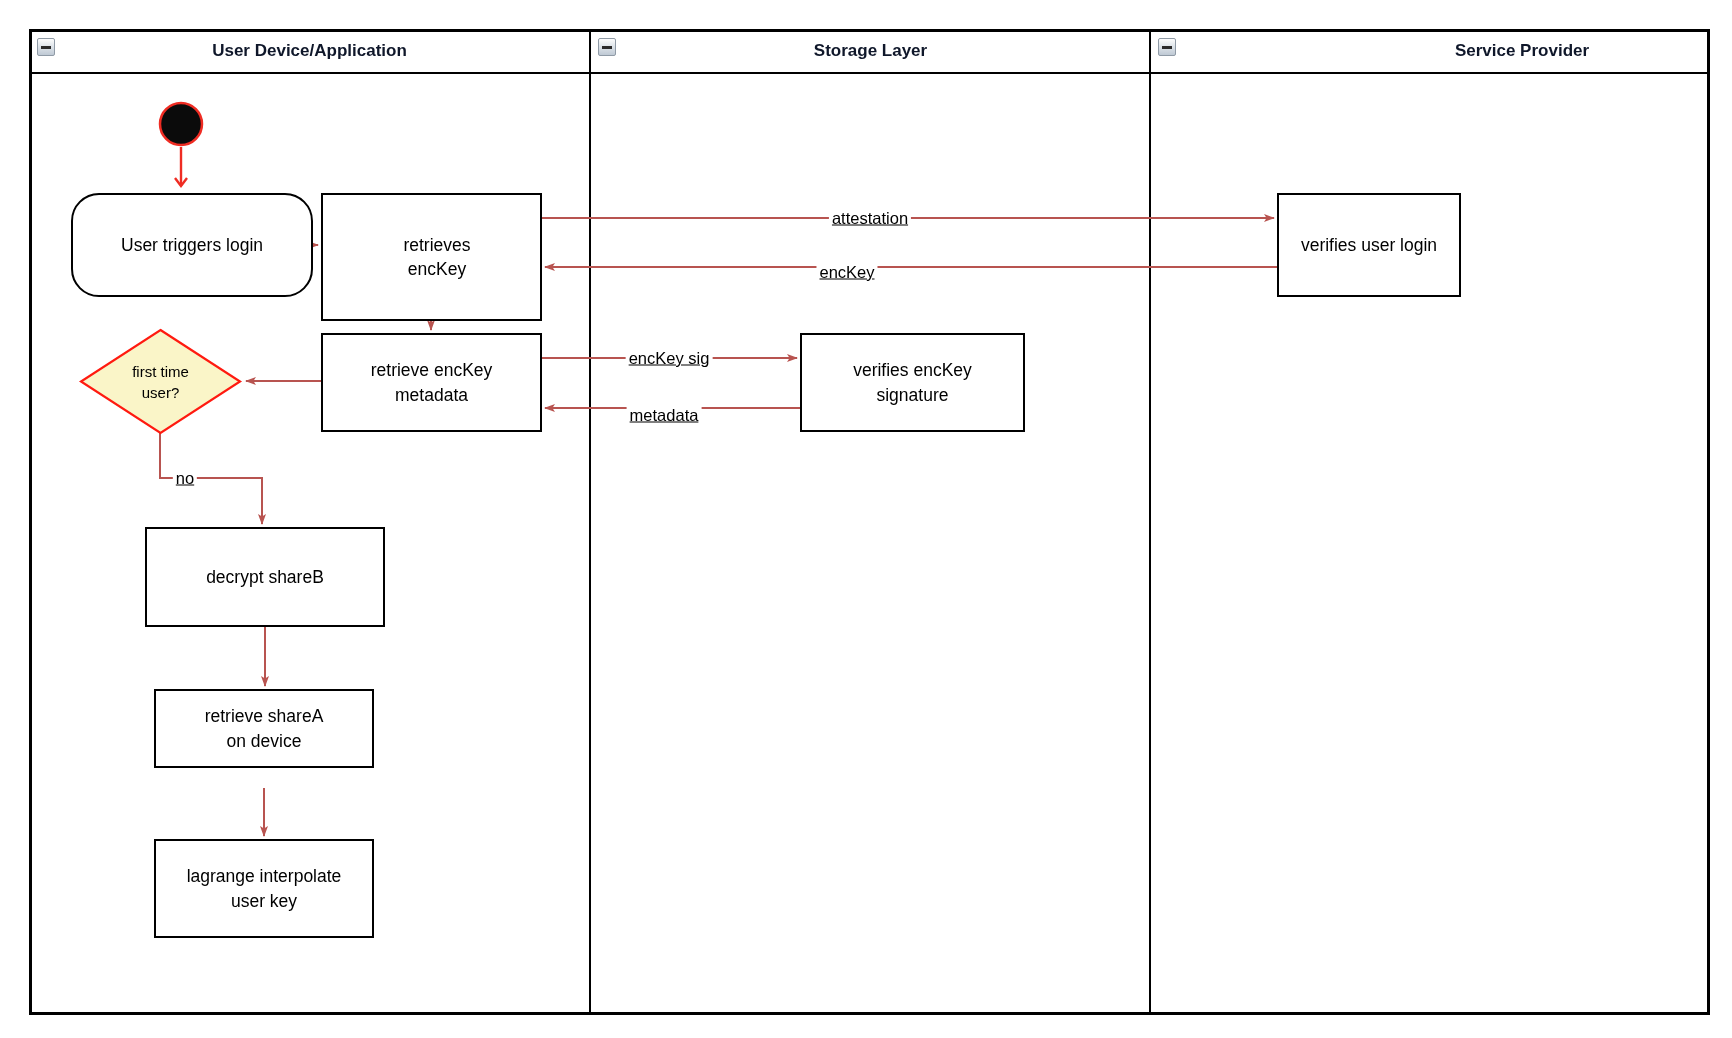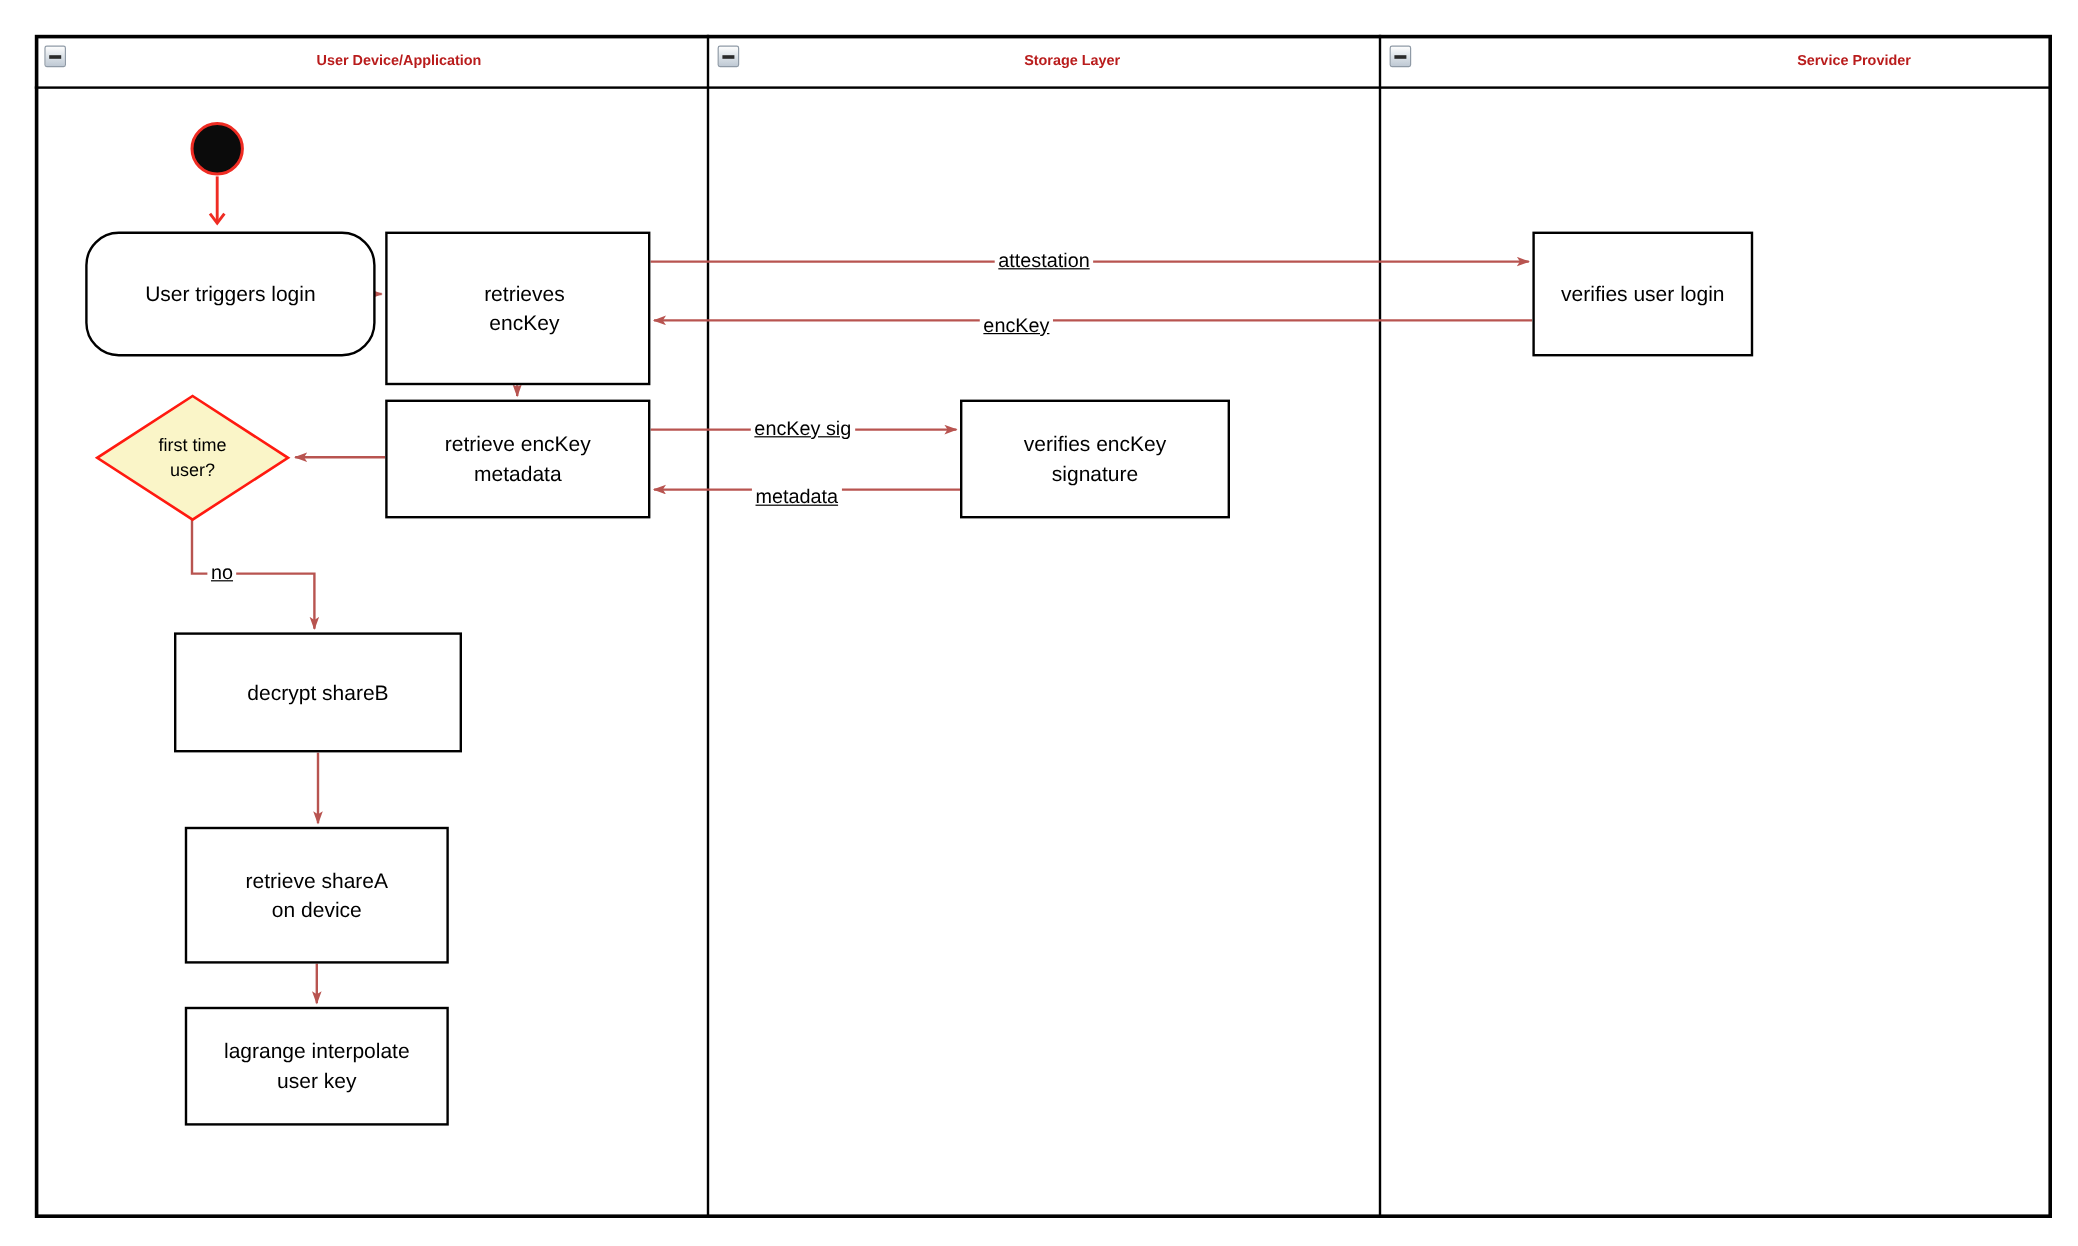--- a/index.html
+++ b/index.html
@@ -35,23 +35,22 @@
     width: 2px; background: #000;
   }
   #divider-1 { left: 589px; }
   #divider-2 { left: 1149px; }
   .lane-header {
     position: absolute;
     top: 29px; height: 43px;
     line-height: 43px;
     text-align: center;
     font-weight: bold;
-    font-size: 12px;
-    color: #b91c1c;
-    padding-left: 23px;
+    font-size: 17px;
+    color: #0f172a;
   }
   #lane-header-1 { left: 29px;   width: 561px; }
   #lane-header-2 { left: 591px;  width: 559px; }
   #lane-header-3 { left: 1190px; width: 664px; }
   .collapse-btn {
     position: absolute;
     top: 38px;
     width: 18px; height: 18px;
     box-sizing: border-box;
     border: 1px solid #8f9aa6;
@@ -84,21 +83,21 @@
     line-height: 1.4;
     color: #000;
     white-space: pre-line;
   }
   #node-user-triggers-login     { left: 71px;   top: 193px; width: 242px; height: 104px; border-radius: 28px; }
   #node-retrieves-enckey        { left: 321px;  top: 193px; width: 221px; height: 128px; padding-left: 11px; }
   #node-verifies-user-login     { left: 1277px; top: 193px; width: 184px; height: 104px; }
   #node-retrieve-enckey-metadata{ left: 321px;  top: 333px; width: 221px; height: 99px; }
   #node-verifies-enckey-signature{ left: 800px; top: 333px; width: 225px; height: 99px; }
   #node-decrypt-shareb          { left: 145px;  top: 527px; width: 240px; height: 100px; }
-  #node-retrieve-sharea         { left: 154px;  top: 689px; width: 220px; height: 114px; }
+  #node-retrieve-sharea         { left: 154px;  top: 689px; width: 220px; height: 79px; }
   #node-lagrange-interpolate    { left: 154px;  top: 839px; width: 220px; height: 99px; }
 
   .decision-label {
     position: absolute;
     left: 85px; top: 345px;
     width: 151px; height: 74px;
     display: flex;
     align-items: center;
     justify-content: center;
     text-align: center;

